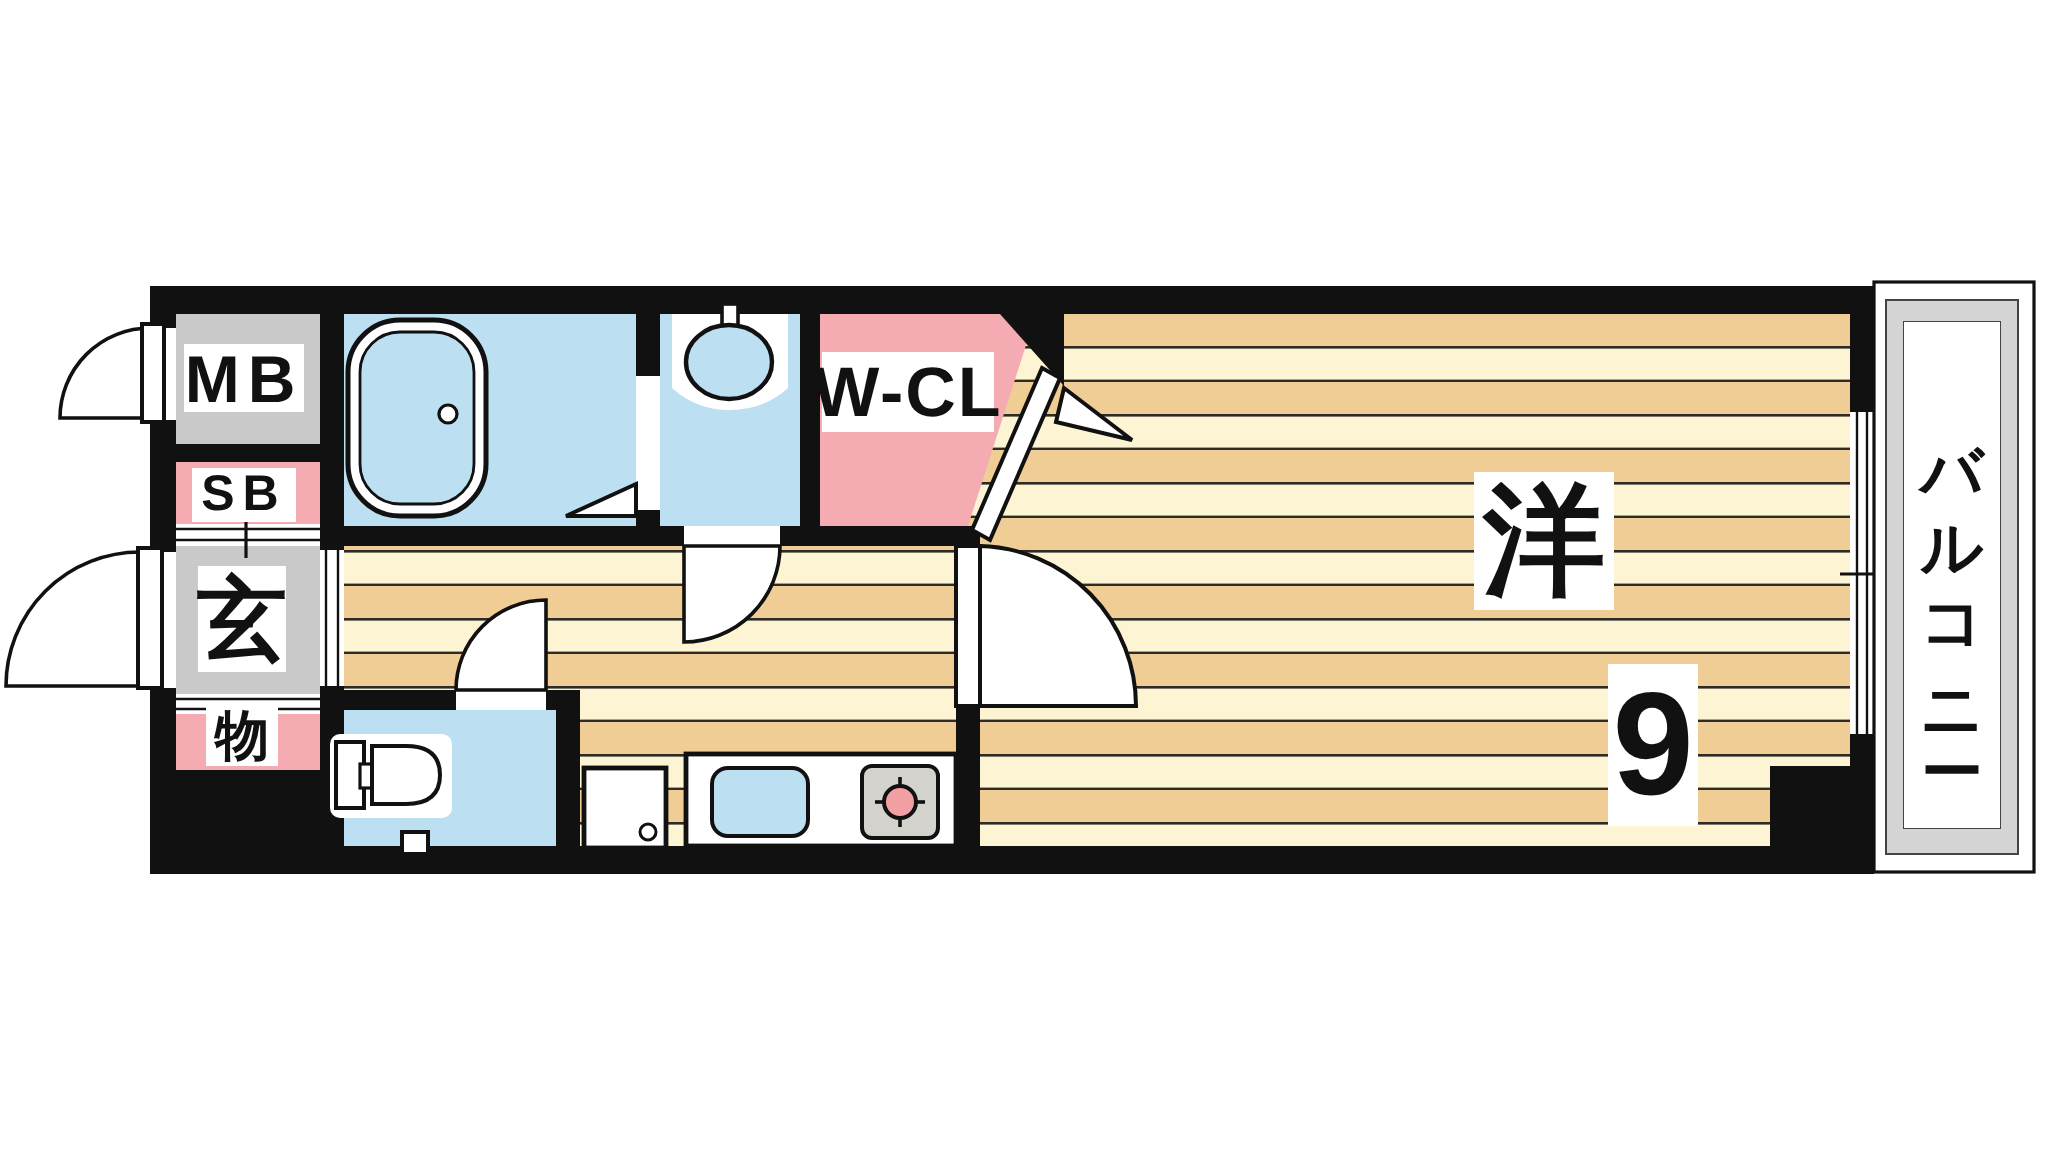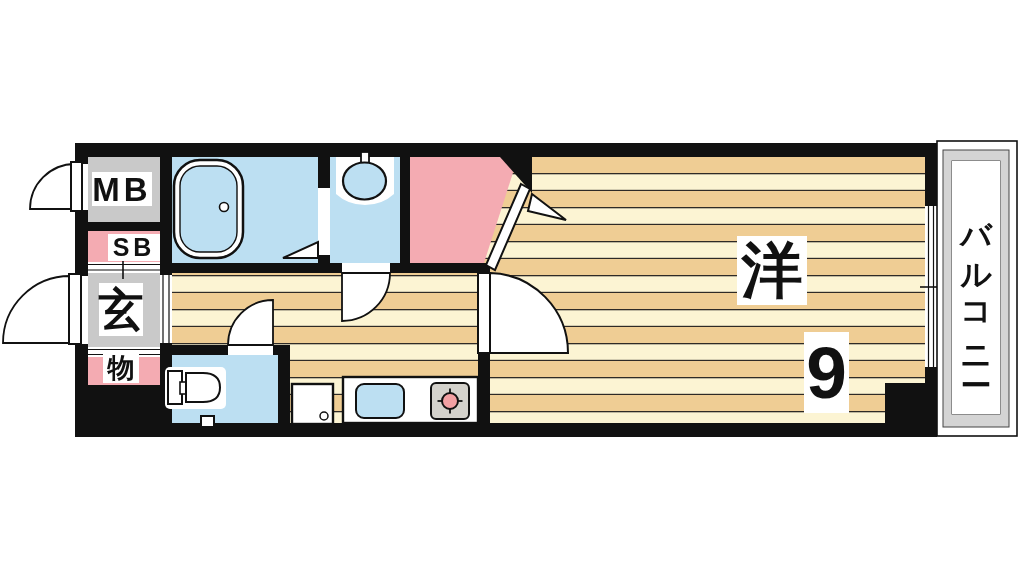--- a/index.html
+++ b/index.html
@@ -7,21 +7,21 @@
     position:relative;width:1024px;height:576px;background:#ffffff;overflow:hidden;
     font-family:"Liberation Sans","DejaVu Sans",sans-serif;
   }
   #plan-svg{position:absolute;left:0;top:0;}
   .room-label{
     position:absolute;display:flex;align-items:center;justify-content:center;
     background:#ffffff;color:#111111;font-weight:700;line-height:1;z-index:10;
     white-space:nowrap;
   }
   .lbl-mb{left:92px;top:172px;width:60px;height:34px;font-size:33px;letter-spacing:4px;}
-  .lbl-sb{left:108px;top:234px;width:52px;height:27px;font-size:25px;letter-spacing:4px;}
+  .lbl-sb{left:96px;top:234px;width:52px;height:27px;font-size:25px;letter-spacing:4px;}
   .lbl-gen{left:99px;top:283px;width:44px;height:53px;font-size:45px;font-weight:600;}
   .lbl-mono{left:103px;top:353px;width:36px;height:30px;font-size:27px;font-weight:600;}
   .lbl-wcl{left:411px;top:176px;width:86px;height:40px;font-size:35px;letter-spacing:1px;}
   .lbl-yo{left:737px;top:236px;width:70px;height:69px;font-size:61px;font-weight:600;}
   .lbl-nine{left:804px;top:332px;width:45px;height:81px;font-size:73px;font-weight:600;}
   .lbl-balcony{
     left:952px;top:161px;width:48px;height:253px;background:#ffffff;
     writing-mode:vertical-rl;text-orientation:mixed;
     font-size:31px;font-weight:600;letter-spacing:7px;
     display:flex;align-items:center;justify-content:center;z-index:10;color:#111;
@@ -148,17 +148,18 @@
       <rect x="937" y="141" width="80" height="295" fill="#ffffff" stroke="#111" stroke-width="1.6"></rect>
       <rect x="943" y="150" width="66" height="277" fill="#D4D4D4" stroke="#444" stroke-width="1"></rect>
       <rect x="952" y="161" width="48" height="253" fill="#ffffff" stroke="#444" stroke-width="1"></rect>
     </g>
   </svg>
 
   <div class="room-label lbl-mb">MB</div>
   <div class="room-label lbl-sb">SB</div>
   <div class="room-label lbl-gen">玄</div>
   <div class="room-label lbl-mono">物</div>
+  <div class="room-label lbl-wcl">W-CL</div>
   <div class="room-label lbl-yo">洋</div>
   <div class="room-label lbl-nine">9</div>
   <div class="room-label lbl-balcony">バルコニー</div>
 
 </div>
 
 </body></html>

